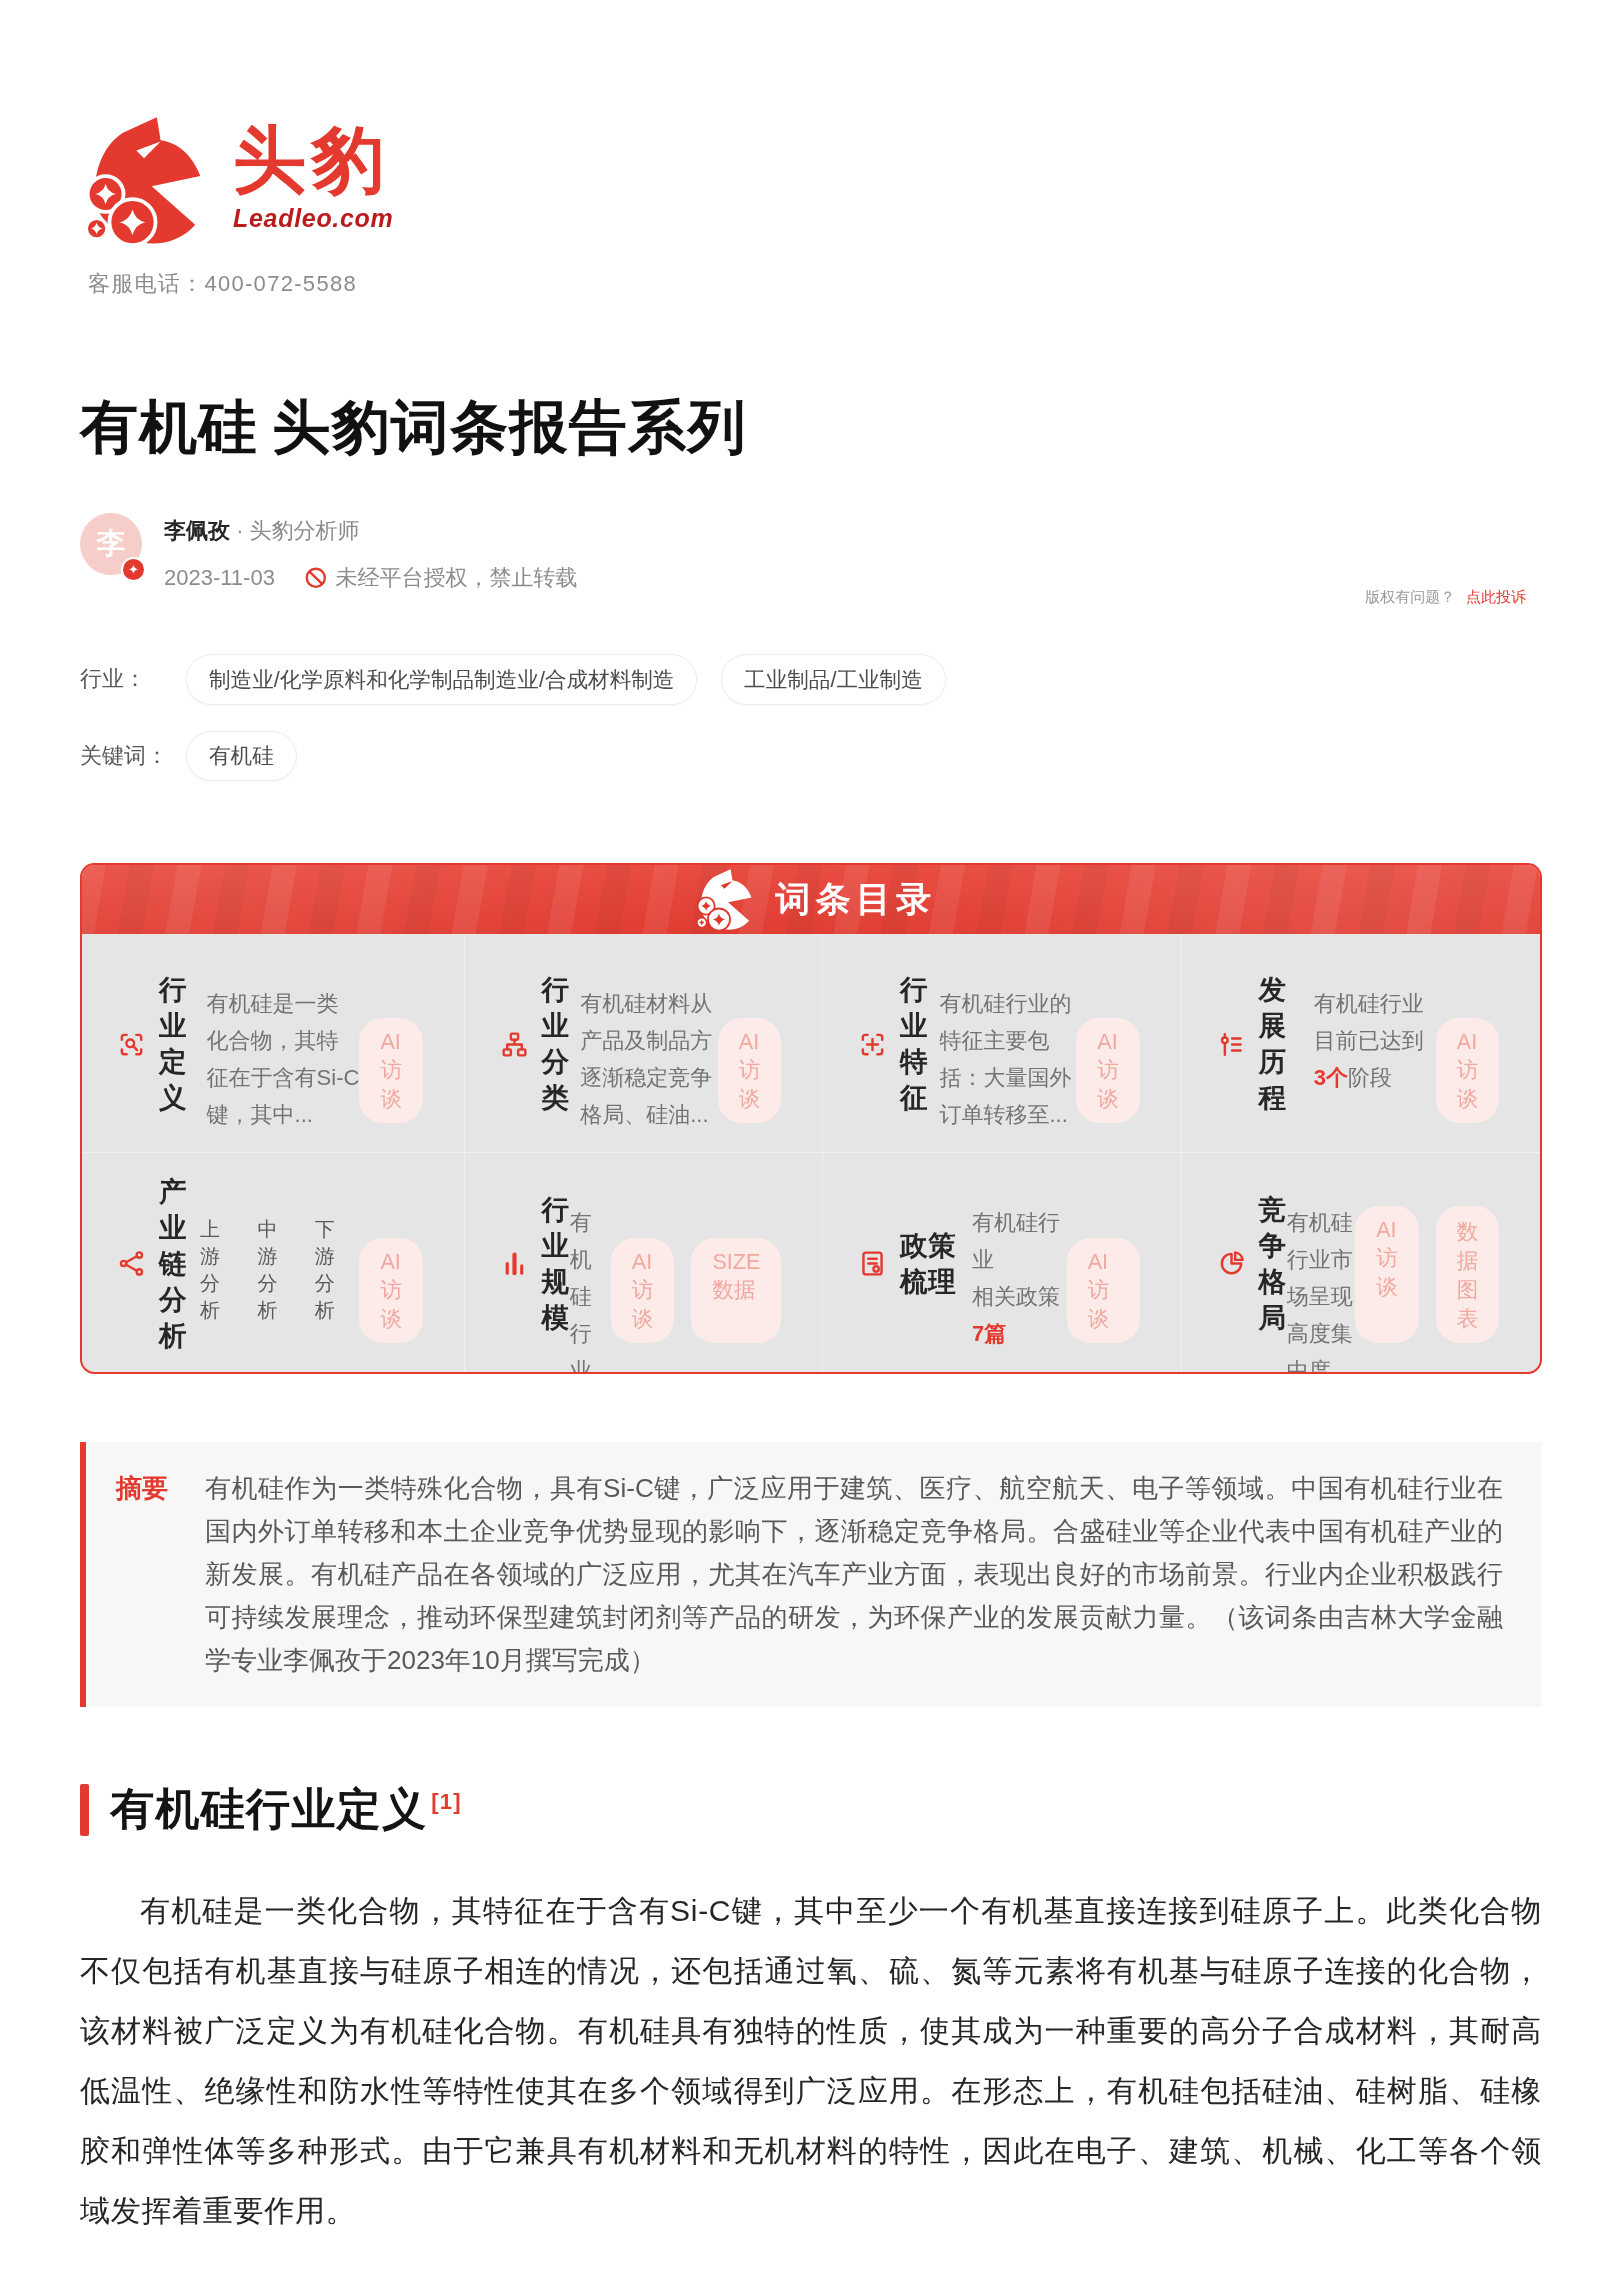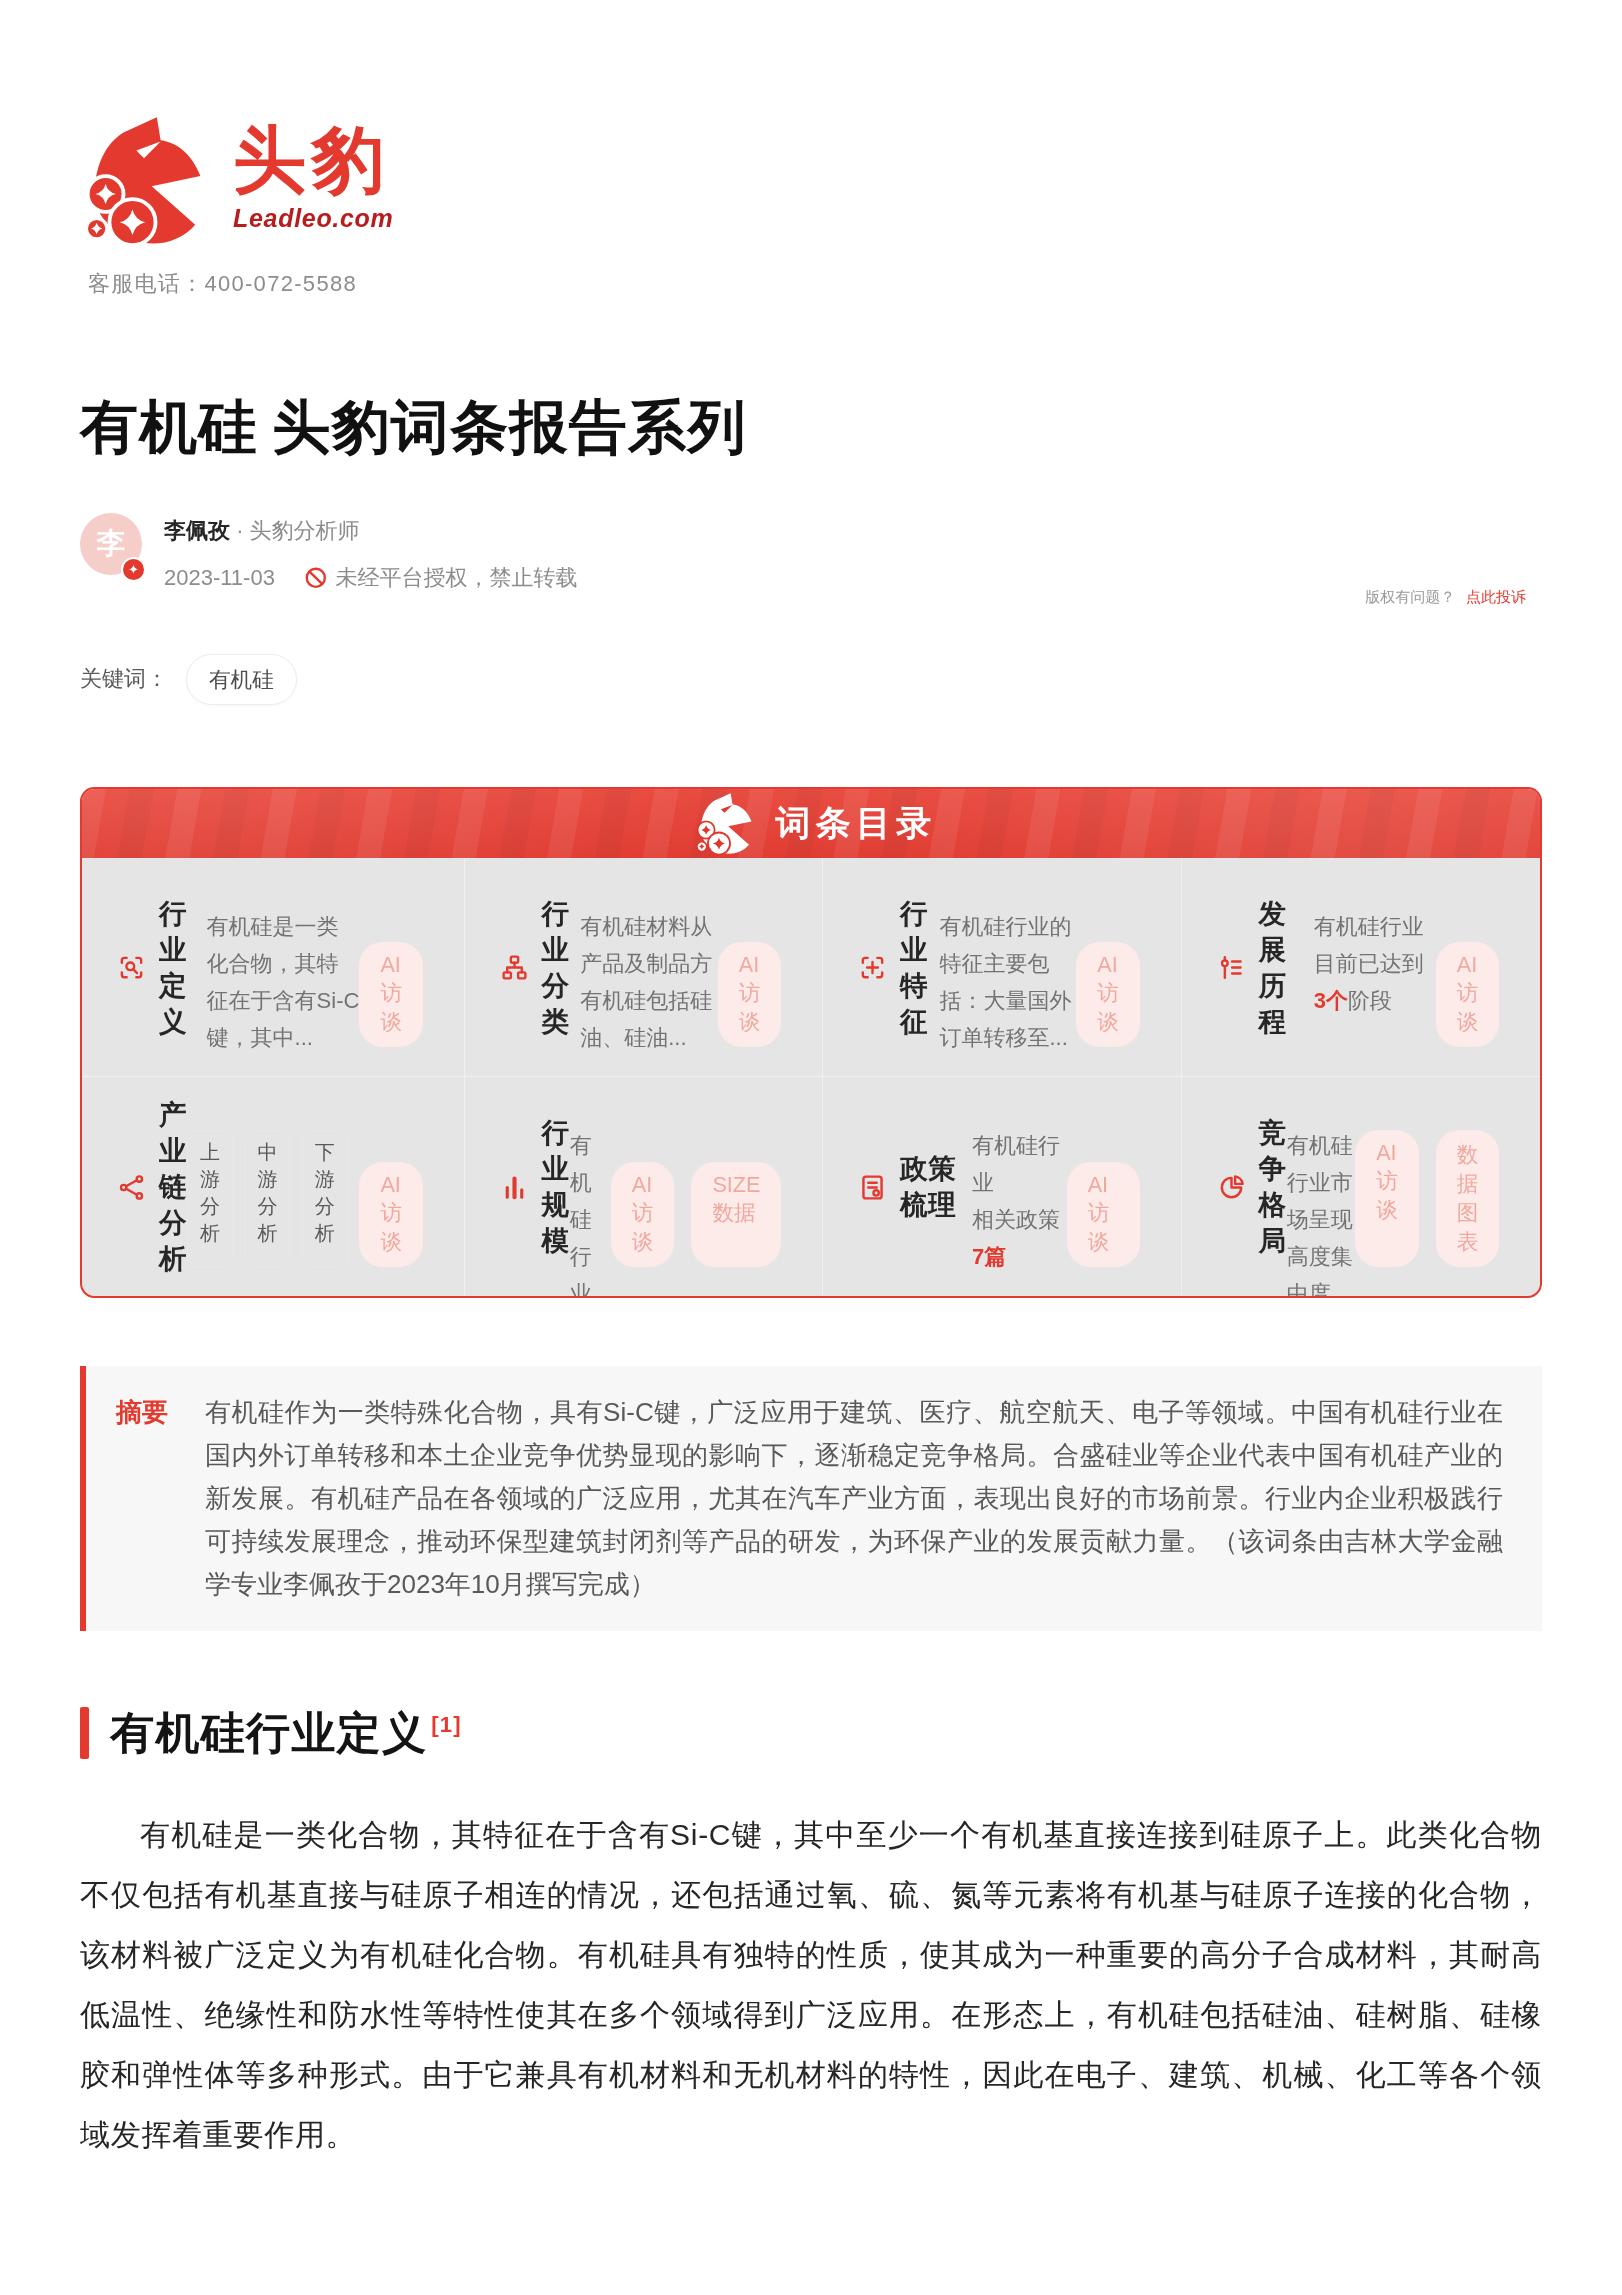--- a/index.html
+++ b/index.html
@@ -136,20 +136,25 @@
           <span>未经平台授权，禁止转载</span>
         </div>
       </div>
       <div class="copyright">
         <span class="q">版权有问题？</span>
         <span class="act">点此投诉</span>
       </div>
     </div>
 
     <div class="tag-row">
+      <span class="tag-label">行业：</span>
+      <span class="pill">制造业/化学原料和化学制品制造业/合成材料制造</span>
+      <span class="pill">工业制品/工业制造</span>
+    </div>
+    <div class="tag-row">
       <span class="tag-label">关键词：</span>
       <span class="pill">有机硅</span>
     </div>
 
     <div class="dir-card">
       <div class="dir-banner">
         <svg class="dir-banner-leo" viewBox="0 0 100 106" style="color:#ffffff; --cutout:#E0372C;">
             <use href="#leo-mark"></use>
           </svg>
         <span class="dir-banner-title">词条目录</span>
@@ -179,21 +184,21 @@
             <svg class="cell-icon" viewBox="0 0 24 24" fill="none" stroke="#E4392E" stroke-width="2" stroke-linecap="round" stroke-linejoin="round">
               <rect x="9" y="3" width="6" height="5" rx="1"></rect>
                 <rect x="3" y="16" width="6" height="5" rx="1"></rect>
                 <rect x="15" y="16" width="6" height="5" rx="1"></rect>
               <path d="M12 8 v4 M12 12 H6 v4 M12 12 h6 v4"></path>
             </svg>
             <span class="cell-title">行业分类</span>
           </div>
           <div class="cell-desc">
             <span style="display:block">有机硅材料从产品及制品方</span>
-            <span style="display:block">有机硅包括硅油、硅油...</span>
+            <span style="display:block">逐渐稳定竞争格局、硅油...</span>
           </div>
           <div class="cell-tags">
               <span class="ai-tag">AI访谈</span>
             </div>
         </div>
 
         <div class="dir-cell">
           <div class="cell-head">
             <svg class="cell-icon" viewBox="0 0 24 24" fill="none" stroke="#E4392E" stroke-width="2" stroke-linecap="round" stroke-linejoin="round">
               <path d="M4 8 V6 a2 2 0 0 1 2-2 h2 M16 4 h2 a2 2 0 0 1 2 2 v2 M20 16 v2 a2 2 0 0 1-2 2 h-2 M8 20 H6 a2 2 0 0 1-2-2 v-2"></path>

